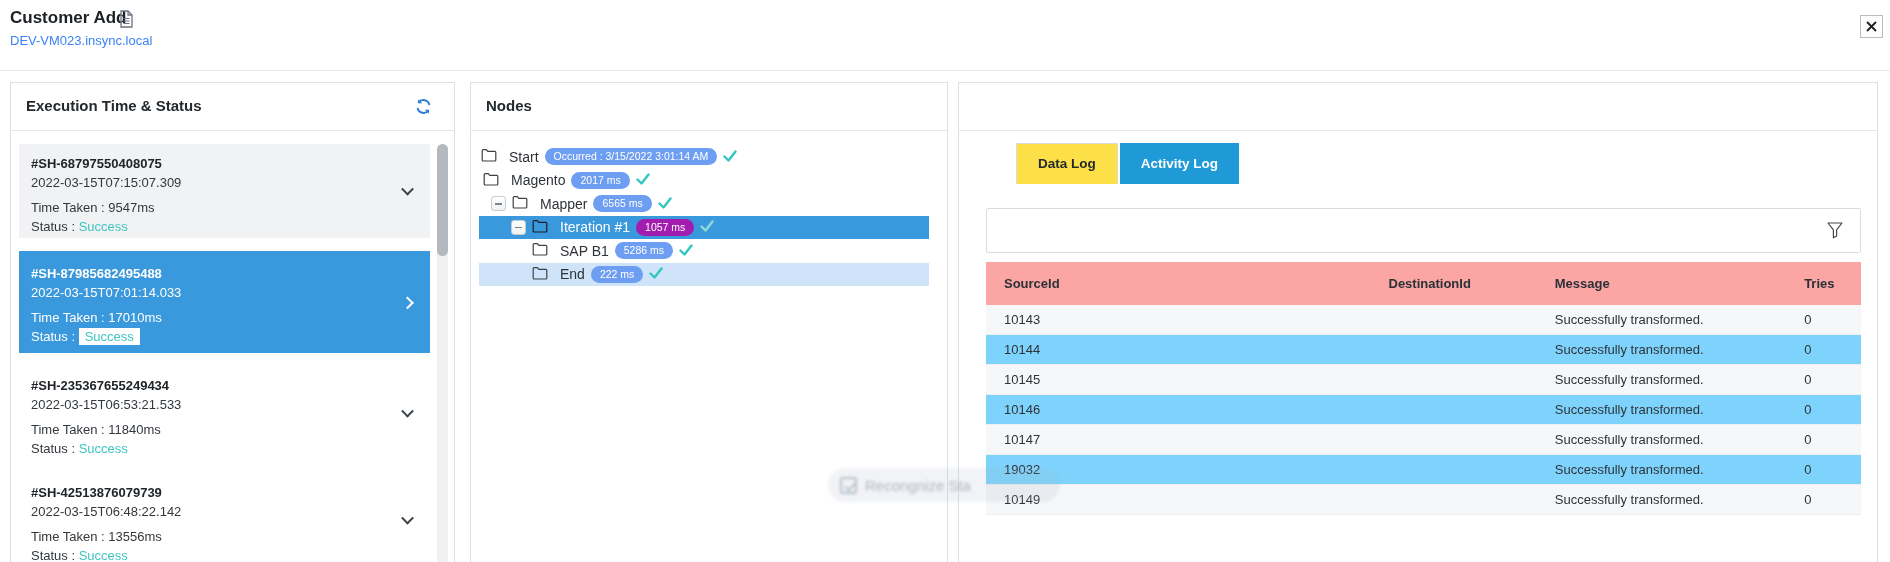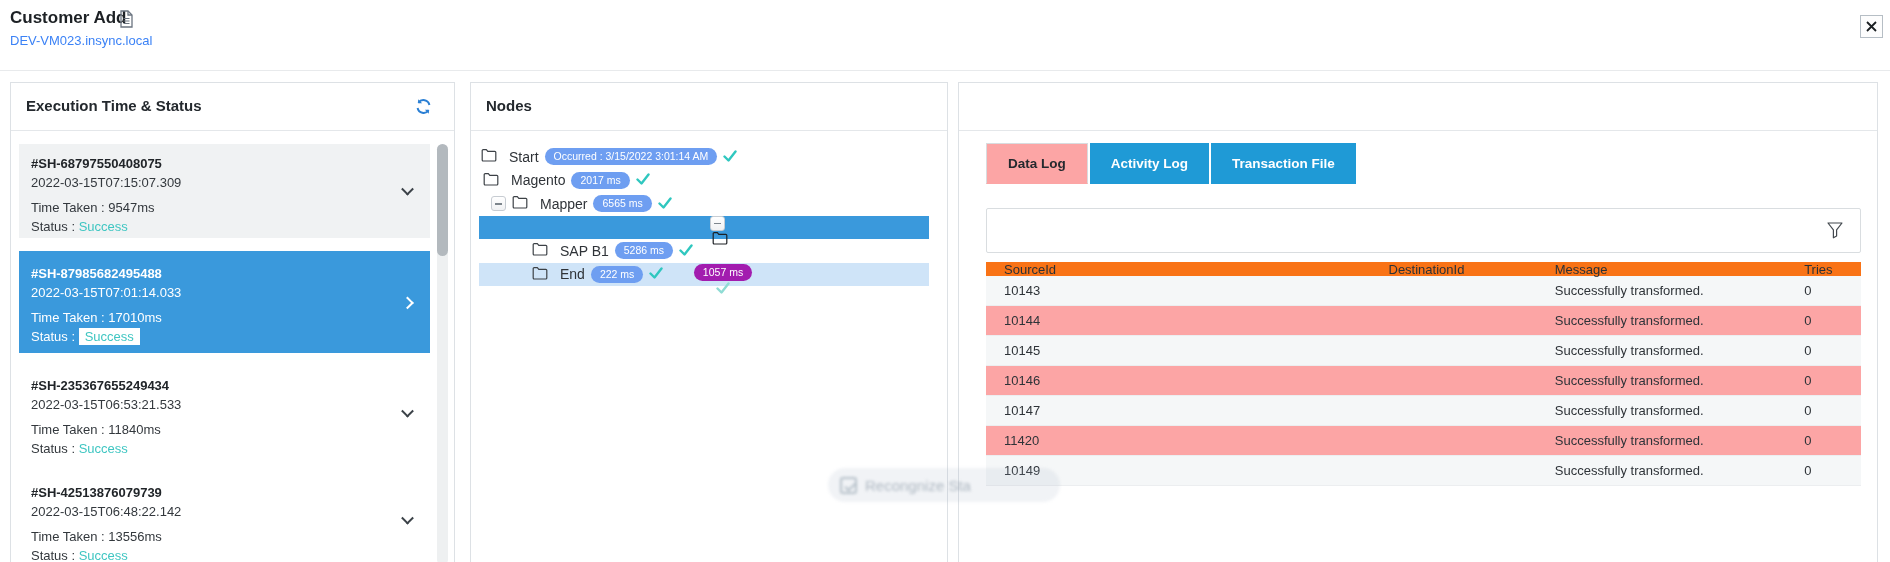--- a/index.html
+++ b/index.html
@@ -34,45 +34,45 @@
   .chev { position:absolute; right:18px; top:50%; width:9px; height:9px; border-right:2px solid #3b4248; border-bottom:2px solid #3b4248; transform:translateY(-70%) rotate(45deg); }
   .chev.right { border-color:#fff; transform:translateY(-40%) rotate(-45deg); }
   .exec-scrollbar { position:absolute; right:6px; top:61px; bottom:3px; width:11px; background:#eef0f1; border-radius:6px; }
   .exec-scrollbar .thumb { position:absolute; top:0; left:0; width:11px; height:112px; background:#b3b9be; border-radius:6px; }
 
   
   .card-nodes { left:470px; width:478px; height:486px; border-bottom:none; }
   .tree { position:absolute; left:0; right:0; top:48px; padding-top:14px; }
   .tree-row { height:23.5px; margin:0 18px 0 8px; display:flex; align-items:center; font-size:14px; color:#2f3338; cursor:pointer; }
   .tree-row .label { margin-left:12px; white-space:nowrap; }
-  .tree-row.selected { background:#3a99dc; color:#fff;flex-direction:column; }
+  .tree-row.selected { background:#3a99dc; color:#fff; }
   .tree-row.lighted { background:#cfe4f8; }
   .toggle-box { width:15px; height:15px; border:1px solid #c7ccd2; border-radius:3px; background:linear-gradient(#fff,#f0f1f3); margin-right:6px; position:relative; flex:0 0 auto; cursor:pointer; }
   .toggle-box::after { content:""; position:absolute; left:3px; top:6px; width:7px; height:1.5px; background:#7d858c; }
   .badge-pill { margin-left:6px; background:#6e9ef1; color:#fff; font-size:10.5px; line-height:15px; padding:1px 9px; border-radius:10px; white-space:nowrap; }
   .badge-pill.light { background:#a21caf; }
   .tick { margin-left:6px; flex:0 0 auto; }
   .p0  { padding-left:2px; }
   .p0b { padding-left:4px; }
   .p1  { padding-left:12px; }
   .p2  { padding-left:32px; }
   .p3  { padding-left:53px; }
 
   
   .card-logs { left:958px; width:920px; height:486px; border-bottom:none; }
   .tabs { position:absolute; left:27px; top:60px; display:flex; }
   .tab { height:41px; padding:0 21px; display:flex; align-items:center; font-size:13.5px; font-weight:bold; cursor:pointer; margin-right:2px; }
-  .tab.active { background:#fca5a5; color:#24292e; border:1px solid #d8dcdf; border-bottom:1px solid transparent; }
+  .tab.active { background:#fde047; color:#24292e; border:1px solid #d8dcdf; border-bottom:1px solid transparent;margin-left:30px; }
   .tab.inactive { background:#1f9ad6; color:#fff; }
   .filter-bar { position:absolute; left:27px; top:125px; width:875px; height:45px; border:1px solid #d9dde0; border-radius:2px; }
   .funnel-btn { position:absolute; right:16px; top:12px; cursor:pointer; }
   .log-table { position:absolute; left:27px; top:179px; width:875px; font-size:13px; color:#2e3338; }
   .t-row { display:grid; grid-template-columns:46% 19% 28.5% 6.5%; align-items:center; }
-  .t-head { background:#f97316; height:14px; font-weight:normal; color:#2b3136; }
-  .t-body-row { height:30px; border-bottom:1px solid #eceef0; background:#fca5a5; }
+  .t-head { background:#fca5a5; height:43px; font-weight:bold; color:#2b3136; }
+  .t-body-row { height:30px; border-bottom:1px solid #eceef0; background:#7dd3fc; }
   .t-body-row.alt { background:#f5f7f8; }
   .t-cell:first-child { padding-left:18px; }
 
   
   .watermark { position:absolute; left:828px; top:468px; width:232px; height:34px; border-radius:17px; background:rgba(168,183,198,0.16); display:flex; align-items:center; padding:0 12px; filter:blur(1.6px); pointer-events:none; }
   .watermark .wm-box { width:17px; height:17px; border:2px solid rgba(130,148,162,0.55); border-radius:3px; margin-right:8px; position:relative; }
   .watermark .wm-box::after { content:""; position:absolute; left:3px; top:4px; width:8px; height:4px; border-left:2px solid rgba(130,148,162,0.55); border-bottom:2px solid rgba(130,148,162,0.55); transform:rotate(-45deg); }
   .watermark .wm-text { font-size:15px; color:rgba(128,144,158,0.6); white-space:nowrap; }
 </style>
 </head>
@@ -231,21 +231,20 @@
 
     </div>
   </div>
 
   <div class="card card-logs">
     <div class="card-header"></div>
 
     <div class="tabs">
       <div class="tab active">Data Log</div>
       <div class="tab inactive">Activity Log</div>
-      <div class="tab inactive">Transaction File</div>
     </div>
 
     <div class="filter-bar">
       <span class="funnel-btn">
         <svg width="18" height="19" viewBox="0 0 18 19">
             <path d="M2 2h14l-5.4 6.8v6.2l-3.2 1.8V8.8z" fill="none" stroke="#42484e" stroke-width="1.2" stroke-linejoin="round"></path>
           </svg>
       </span>
     </div>
 
@@ -281,21 +280,21 @@
         <div class="t-cell">Successfully transformed.</div>
         <div class="t-cell">0</div>
       </div>
       <div class="t-row t-body-row alt">
         <div class="t-cell">10147</div>
         <div class="t-cell"></div>
         <div class="t-cell">Successfully transformed.</div>
         <div class="t-cell">0</div>
       </div>
       <div class="t-row t-body-row">
-        <div class="t-cell">11420</div>
+        <div class="t-cell">19032</div>
         <div class="t-cell"></div>
         <div class="t-cell">Successfully transformed.</div>
         <div class="t-cell">0</div>
       </div>
       <div class="t-row t-body-row alt">
         <div class="t-cell">10149</div>
         <div class="t-cell"></div>
         <div class="t-cell">Successfully transformed.</div>
         <div class="t-cell">0</div>
       </div>

